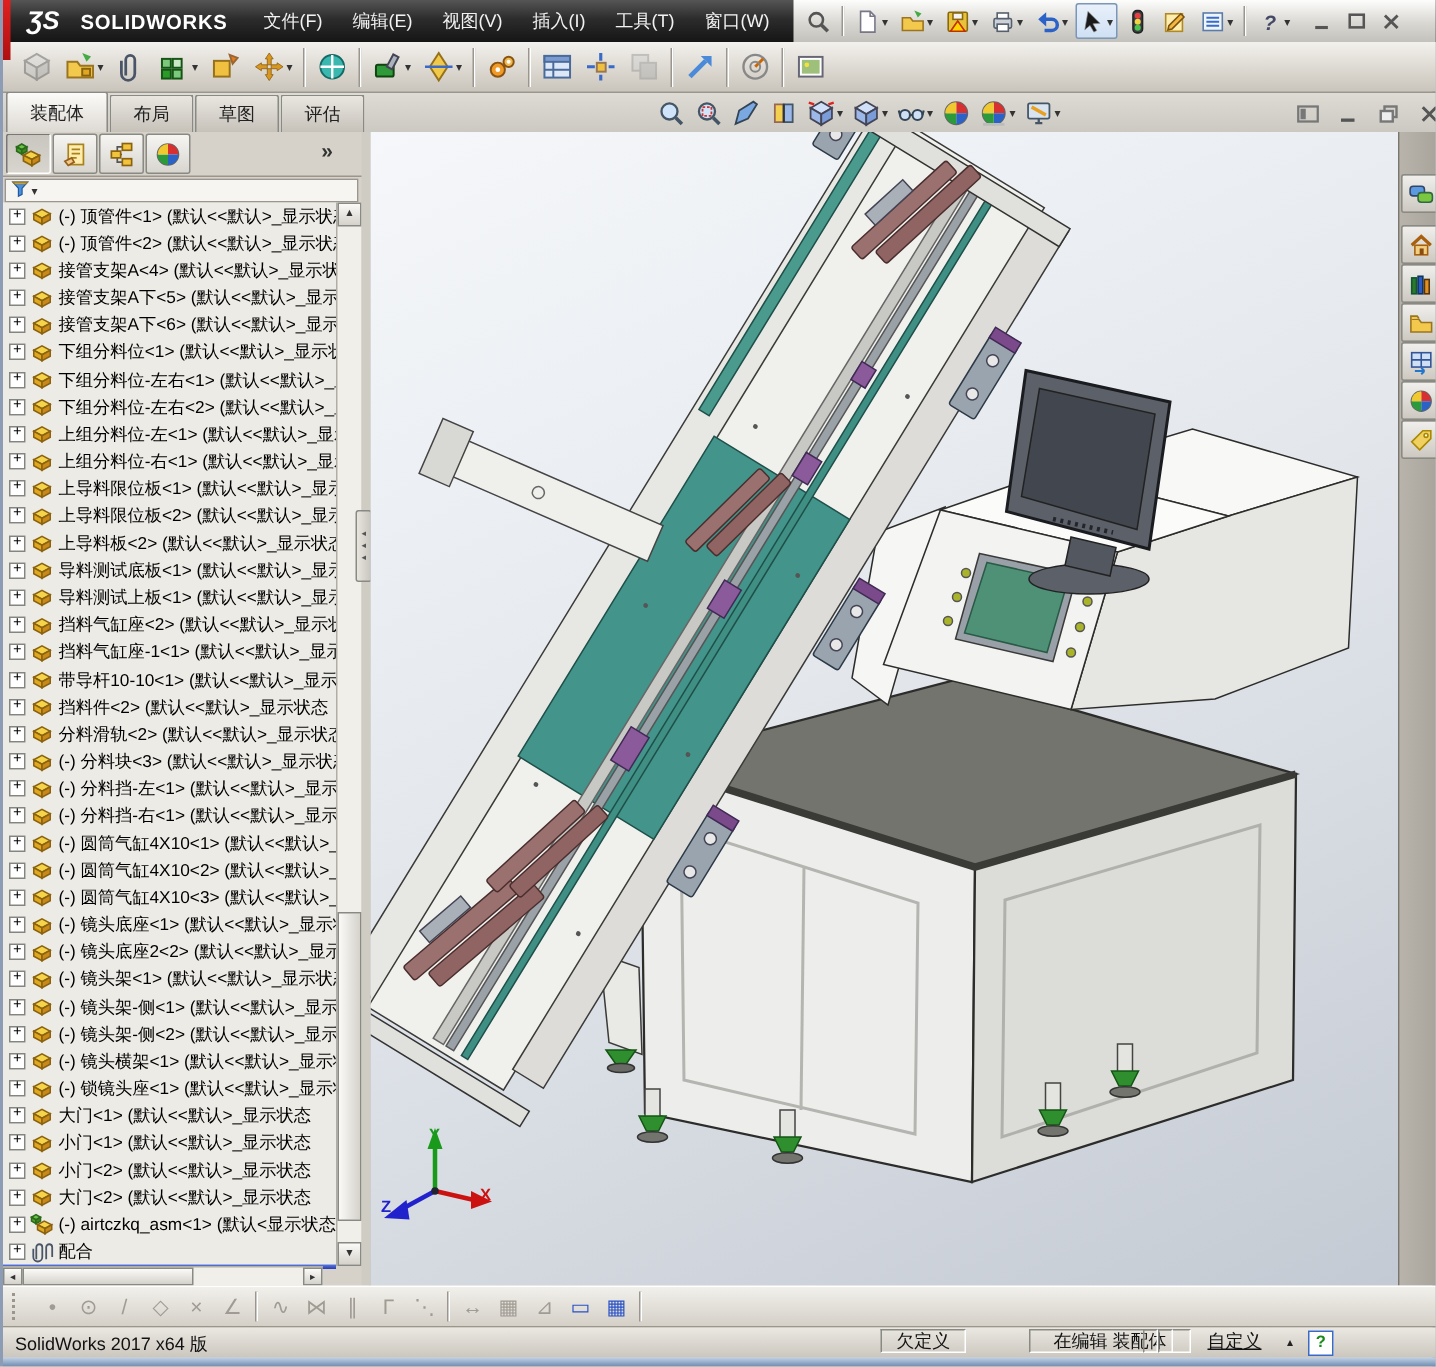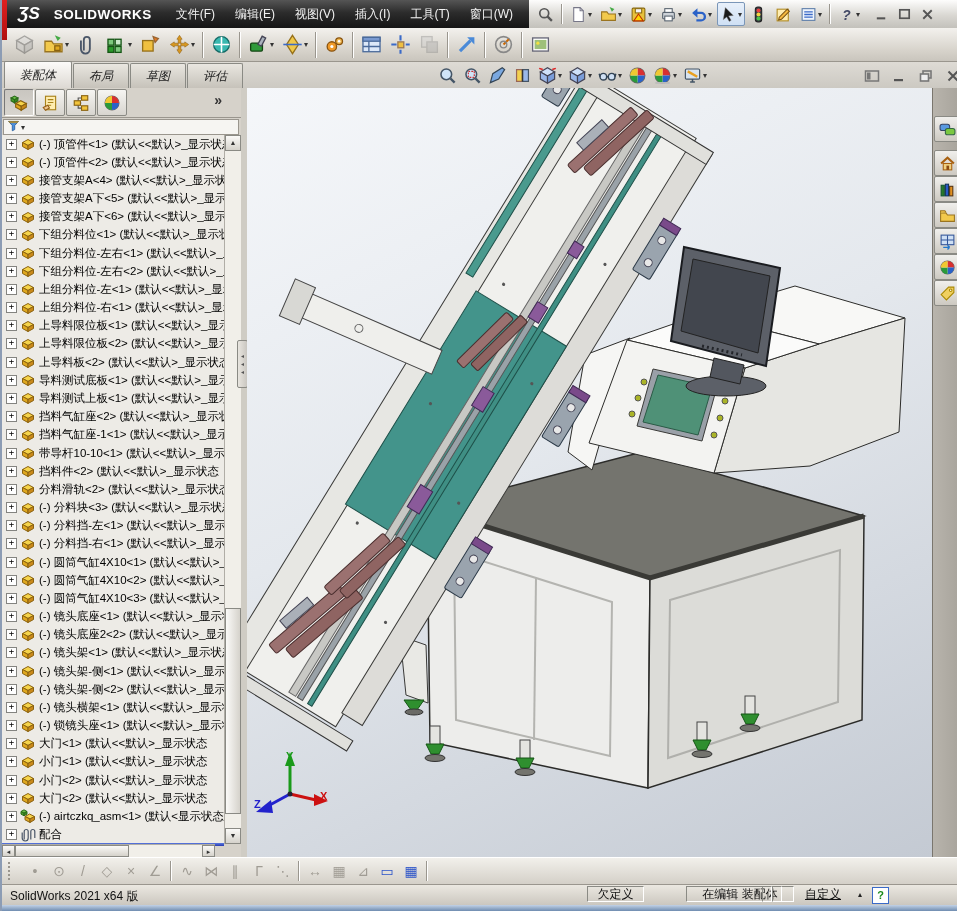--- a/index.html
+++ b/index.html
@@ -31,21 +31,21 @@
     background:linear-gradient(#f3f1ed,#d6d2ca 70%,#c9c5bd);border-bottom:1px solid #9a968e;
     display:flex;align-items:center;padding-left:8px;box-sizing:border-box;}
   .toolbar2 .tbtn{height:28px;}
   .toolbar2 .tbtn svg{width:21px;height:21px;}
   .toolbar2 .vsep{height:26px;}
   
   .tabstrip{position:absolute;left:0;top:62px;width:957px;height:26px;
     background:linear-gradient(#dedbd5,#ccc9c2);overflow:visible;}
   .tabs{position:absolute;left:2px;bottom:0;display:flex;align-items:flex-end;}
   .cmdtab{padding:4px 15px 3px;border:1px solid #8a8a84;border-bottom:none;margin-right:1px;
-    background:linear-gradient(#e9e6e0,#c6c2ba);color:#222;white-space:nowrap;border-radius:2px 2px 0 0;font-style:italic;}
+    background:linear-gradient(#e9e6e0,#c6c2ba);color:#222;white-space:nowrap;border-radius:2px 2px 0 0;}
   .cmdtab.active{background:linear-gradient(#fcfbf9,#ddd9d3);padding:5px 15px 4px;}
   .headsup{position:absolute;left:434px;top:2px;display:flex;align-items:center;gap:2px;}
   .hbtn{display:inline-flex;align-items:center;padding:2px;border-radius:2px;}
   .hbtn svg{width:19px;height:19px;}
   .docbtns{position:absolute;left:860px;top:4px;display:flex;gap:7px;}
   .docbtns .tbtn{height:18px;padding:0;}
   .docbtns .tbtn svg{width:16px;height:16px;}
   
   .leftpanel{position:absolute;left:0;top:88px;width:245px;height:769px;background:#d6d2ca;border-right:1px solid #8a8a84;box-sizing:border-box;}
   .paneltabs{position:absolute;left:0;top:0;width:100%;height:30px;border-bottom:1px solid #9a968e;display:flex;align-items:center;padding-left:2px;box-sizing:border-box;}
@@ -1111,21 +1111,21 @@
       <span class="vsep"></span>
       <span class="skbtn">↔</span>
       <span class="skbtn">▦</span>
       <span class="skbtn">⊿</span>
       <span class="skbtn on">▭</span>
       <span class="skbtn on">▦</span>
       <span class="vsep"></span>
     </div>
 
   <div class="statusbar">
-    <span class="sb-version">SolidWorks 2021 x64 版</span>
+    <span class="sb-version">SolidWorks 2017 x64 版</span>
     <span class="sb-cell" style="left:585px;width:57px;">欠定义</span>
     <span class="sb-cell" style="left:684px;width:108px;">在编辑 装配体</span>
     <span class="sb-cell" style="left:760px;width:7px;"></span>
     <span class="sb-cell" style="left:770px;width:9px;"></span>
     <span class="sb-cell" style="left:783px;width:76px;border-color:transparent;text-decoration:underline;">自定义</span>
     <span class="sb-caret" style="left:856px;">▴</span>
     <span class="sb-help" style="left:870px;">?</span>
     <span class="sb-tag" style="left:932px;" id="sbTag"><svg viewBox="0 0 16 16">
           <path d="M2 9l7-7h5v5l-7 7z" fill="#f0d060" stroke="#aa8800"></path>
           <circle cx="11" cy="5" r="1.2" fill="#fff" stroke="#aa8800"></circle>

